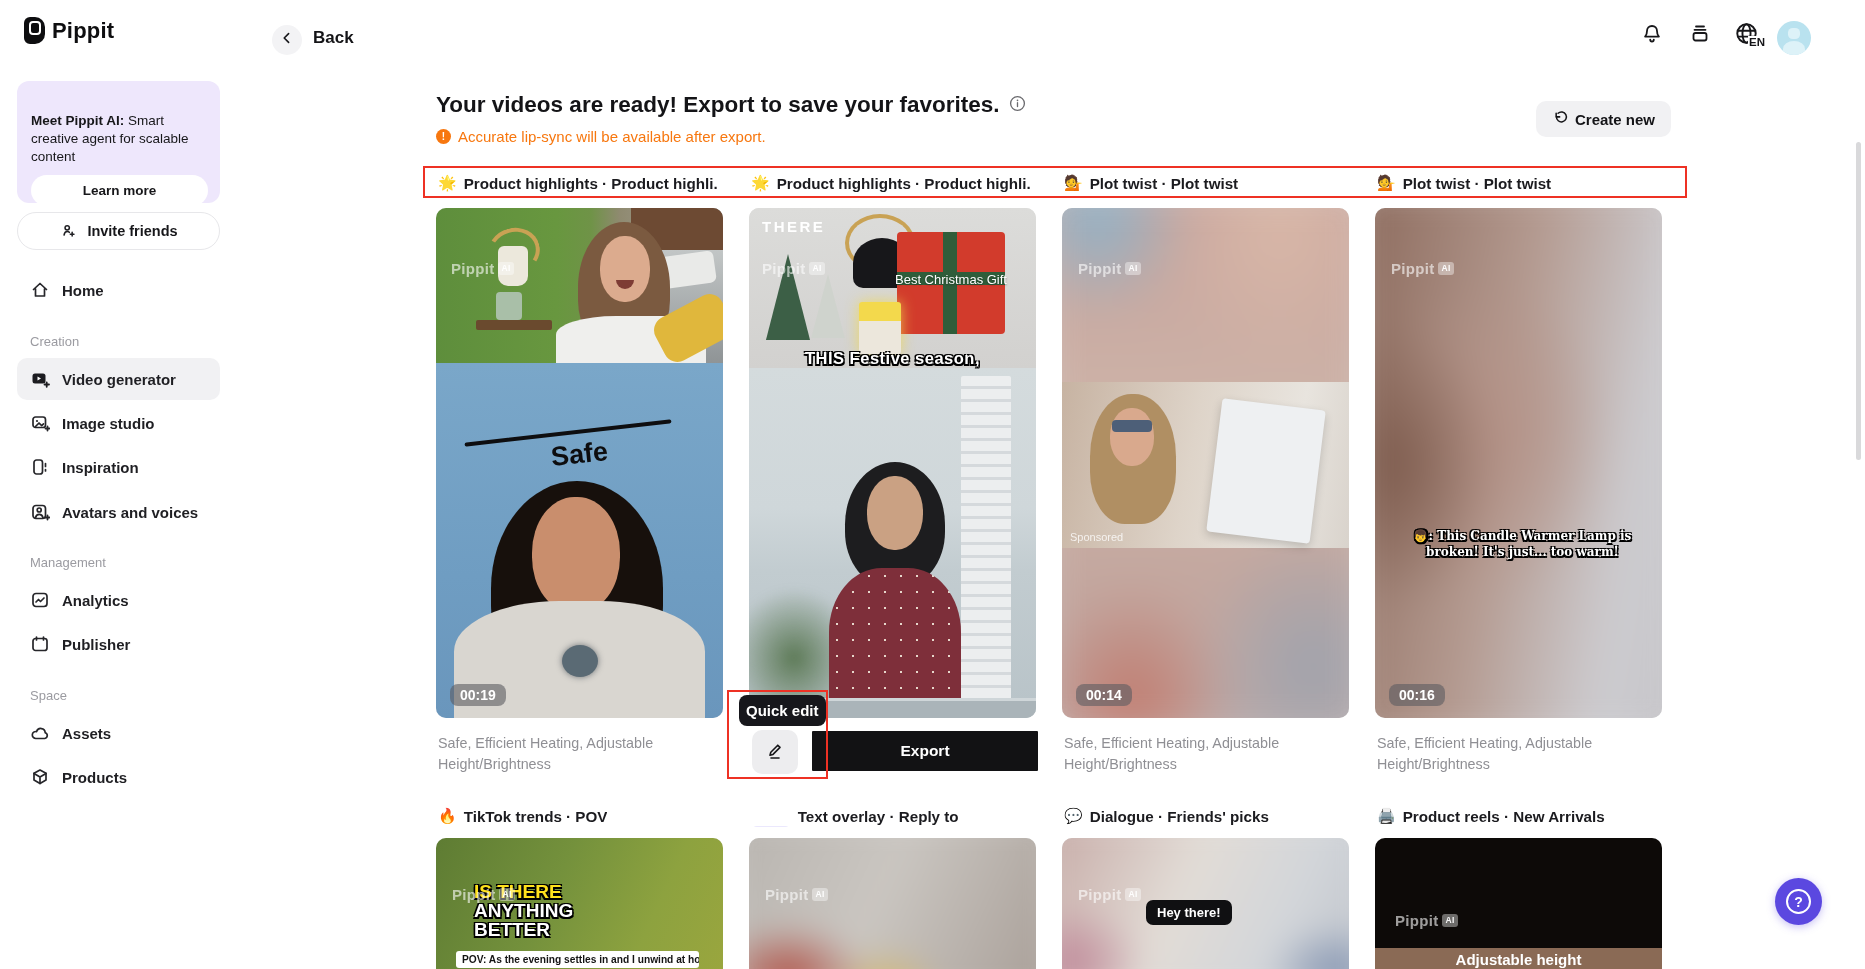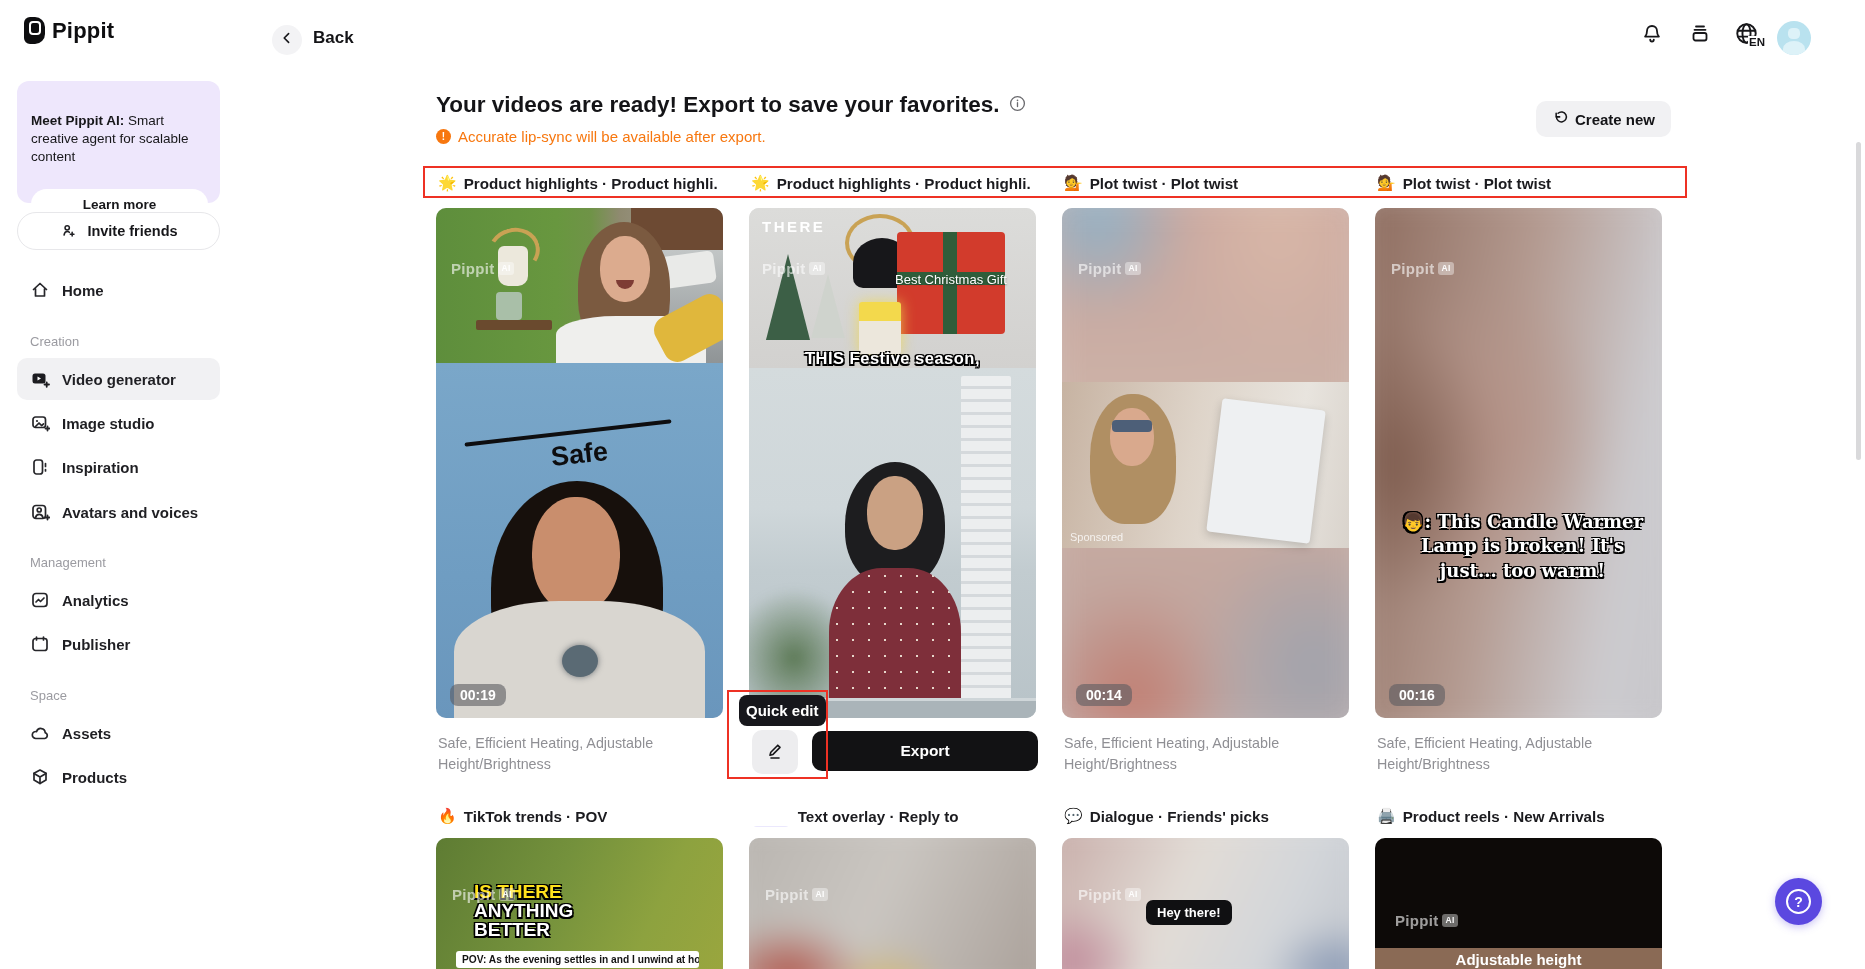--- a/index.html
+++ b/index.html
@@ -10,21 +10,21 @@
 
   
   .logo { left:24px; top:17px; display:flex; align-items:center; gap:7px; cursor:pointer; }
   .logo-mark { width:21px; height:27px; background:#0e0e10; border-radius:6px 10px 10px 6px; position:relative; }
   .logo-mark::after { content:""; position:absolute; left:5px; top:4px; width:8px; height:10px; border:2.2px solid #fff; border-radius:4px; }
   .logo-text { font-size:22px; font-weight:800; color:#0e0e10; letter-spacing:.2px; }
 
   .promo { left:17px; top:81px; width:203px; height:122px; background:#eee7fc; border-radius:12px; padding:31px 14px 12px; }
   .promo p { font-size:13.5px; line-height:1.32; color:#17171a; }
   .promo b { font-weight:800; }
-  .learn { display:block; margin:24px auto 0; width:177px; height:31px; background:#fff; border:none; border-radius:16px; font-size:13.5px; font-weight:700; color:#17171a; cursor:pointer; font-family:inherit; }
+  .learn { display:block; margin:10px auto 0; width:177px; height:31px; background:#fff; border:none; border-radius:16px; font-size:13.5px; font-weight:700; color:#17171a; cursor:pointer; font-family:inherit; }
 
   .invite { left:17px; top:212px; width:203px; height:38px; background:#fff; border:1px solid #e7e7ea; border-radius:19px; display:flex; align-items:center; justify-content:center; gap:8px; font-size:14.5px; font-weight:700; color:#17171a; cursor:pointer; font-family:inherit; }
 
   .nav-item { left:17px; width:203px; height:42px; border-radius:10px; display:flex; align-items:center; gap:12px; padding-left:13px; font-size:15px; font-weight:600; color:#1f1f23; cursor:pointer; }
   .nav-item.active { background:#f1f1f3; }
   .nav-label { left:30px; font-size:13px; color:#9b9ba1; font-weight:500; }
   .nav-ic { width:20px; height:20px; display:flex; align-items:center; justify-content:center; }
 
   
   .back-circle { left:272px; top:25px; width:30px; height:30px; border-radius:50%; background:#f3f3f5; display:flex; align-items:center; justify-content:center; cursor:pointer; }
@@ -106,26 +106,26 @@
   .t3-blur { position:absolute; inset:-25px; filter:blur(20px); background:radial-gradient(45% 30% at 18% 6%,#8fb3c9 0%,transparent 60%),radial-gradient(60% 40% at 72% 8%,#d9b8a8 0%,transparent 65%),radial-gradient(50% 35% at 28% 92%,#c27b6e 0%,transparent 60%),radial-gradient(55% 40% at 82% 86%,#9fa3ad 0%,transparent 62%),linear-gradient(180deg,#c5a09a,#cdb3a8 40%,#c3a79f 72%,#bdaaa8); }
   .t3-band { position:absolute; left:0; right:0; top:174px; height:166px; background:linear-gradient(100deg,#c7b3a2,#ded4c9 45%,#e8e4de 78%,#d9d3cc); z-index:3; }
   .t3-hair { position:absolute; left:28px; top:12px; width:86px; height:130px; background:#b08f63; border-radius:48% 48% 40% 40%; }
   .t3-face { position:absolute; left:48px; top:26px; width:44px; height:58px; background:#d9a98d; border-radius:48%; }
   .t3-glasses { position:absolute; left:50px; top:38px; width:40px; height:12px; background:#4d5f78; border-radius:4px; }
   .t3-box { position:absolute; left:152px; top:22px; width:104px; height:134px; background:#eef0f2; border-radius:4px; transform:rotate(7deg); box-shadow:0 4px 10px rgba(0,0,0,.18); }
   .t3-sponsored { position:absolute; left:8px; bottom:5px; font-size:11px; color:rgba(255,255,255,.78); z-index:4; }
 
   
   .t4-blur { position:absolute; inset:-25px; filter:blur(18px); background:radial-gradient(50% 40% at 12% 50%,#7e5c4e 0%,transparent 65%),radial-gradient(55% 45% at 42% 45%,#b49287 0%,transparent 65%),linear-gradient(100deg,#8a685a 0%,#b49a90 45%,#cdccd0 78%,#c4c3c7 100%); }
-  .t4-cap { position:absolute; left:8px; right:8px; top:302px; text-align:center; font-family:"DejaVu Serif", serif; font-size:18px; font-weight:700; color:#fff; line-height:1.35; z-index:4;margin-left:8px; }
+  .t4-cap { position:absolute; left:8px; right:8px; top:320px; text-align:center; font-family:"DejaVu Serif", serif; font-size:12px; font-weight:700; color:#fff; line-height:1.35; z-index:4;margin-left:8px; }
 
   
   .qe-tip { left:739px; top:695px; height:31px; padding:0 7px; background:#17171c; border-radius:8px; color:#fff; font-size:15px; font-weight:800; display:flex; align-items:center; z-index:20; }
   .qe-btn { left:752px; top:730px; width:46px; height:44px; background:#ededef; border:none; border-radius:10px; display:flex; align-items:center; justify-content:center; cursor:pointer; z-index:20; }
-  .export-btn { left:812px; top:731px; width:226px; height:40px; background:#121214; border:none; border-radius:10px; color:#fff; font-size:15.5px; font-weight:800; cursor:pointer; font-family:inherit; z-index:20; }
+  .export-btn { left:812px; top:731px; width:226px; height:40px; background:#121214; border:none; border-radius:1px; color:#fff; font-size:15.5px; font-weight:800; cursor:pointer; font-family:inherit; z-index:20; }
 
   .desc { top:733px; width:252px; font-size:14.3px; line-height:20.5px; color:#8f8f94; }
 
   
   .b1-bg { position:absolute; inset:0; background:linear-gradient(115deg,#5e7c33 0%,#74913c 40%,#8da23f 72%,#9aa63e 100%); }
   .b1-lines { position:absolute; left:38px; top:44px; width:200px; text-align:left; font-size:19px; font-weight:800; line-height:19px; color:#fff; z-index:4; }
   .b1-lines .yellow { color:#ffe11c; }
   .b1-cap { position:absolute; left:20px; right:24px; top:113px; background:#fff; border-radius:3px; padding:3px 6px; font-size:10.2px; font-weight:700; color:#141414; white-space:nowrap; overflow:hidden; z-index:4; }
   .b2-bg { position:absolute; inset:-20px; filter:blur(14px); background:radial-gradient(40% 50% at 18% 88%,#b05146 0%,transparent 60%),radial-gradient(30% 40% at 48% 95%,#d4b76d 0%,transparent 60%),linear-gradient(115deg,#b7b3ae,#cac6c1 45%,#a79d96); }
   .b3-bg { position:absolute; inset:-20px; filter:blur(14px); background:radial-gradient(40% 55% at 8% 80%,#c08a9a 0%,transparent 60%),radial-gradient(35% 45% at 90% 85%,#8898b4 0%,transparent 60%),linear-gradient(115deg,#c5a8a4,#e2dcd6 42%,#d3d6da 70%,#bcc1c9); }

